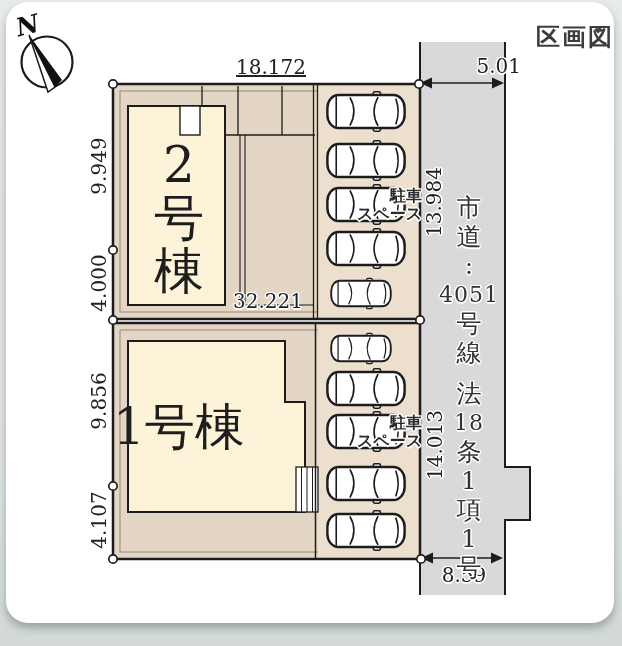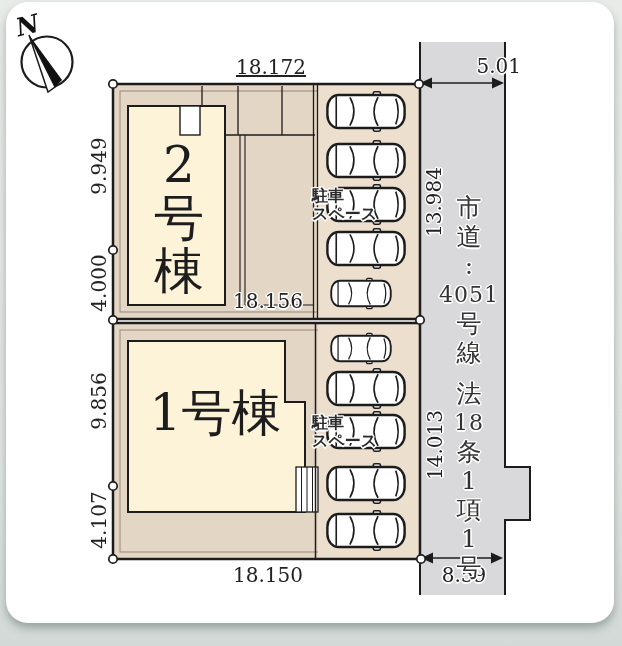--- a/index.html
+++ b/index.html
@@ -28,26 +28,26 @@
   #text-layer{position:absolute;left:0;top:0;width:622px;height:646px;z-index:4;}
   .halo{text-shadow:-1.5px 0 #fff,1.5px 0 #fff,0 -1.5px #fff,0 1.5px #fff,
         -1px -1px #fff,1px 1px #fff,-1px 1px #fff,1px -1px #fff;}
   .dim{position:absolute;width:120px;height:22px;line-height:22px;text-align:center;
        font-size:20px;color:#222;}
   .dim.v{transform:rotate(-90deg);}
   #title{position:absolute;left:536px;top:21px;width:80px;font-family:"DejaVu Sans","Liberation Sans",sans-serif;
          font-weight:bold;font-size:24px;letter-spacing:2px;color:#3c3c3c;}
   #north-n{position:absolute;left:16px;top:11px;font-size:25px;font-weight:bold;font-style:italic;
            color:#111;transform:rotate(-14deg);}
-  .plabel{position:absolute;left:312px;width:110px;text-align:left;z-index:5;
+  .plabel{position:absolute;left:312px;width:110px;text-align:right;z-index:5;
           font-family:"DejaVu Sans","Liberation Sans",sans-serif;font-weight:bold;
           font-size:16px;line-height:18px;color:#2b2b2b;}
   #b2-label{position:absolute;left:150px;top:139px;width:58px;text-align:center;
             font-size:50px;line-height:53px;color:#1d1d1d;}
-  #b1-label{position:absolute;left:113px;top:385px;width:205px;text-align:center;
+  #b1-label{position:absolute;left:113px;top:399px;width:205px;
             font-size:50px;line-height:56px;color:#1d1d1d;}
   #road-name{position:absolute;left:449px;top:194px;width:40px;display:flex;
              flex-direction:column;align-items:center;gap:2px;}
   .rchar{font-size:25px;line-height:27px;color:#333;white-space:nowrap;}
   .rchar.rdigits{font-size:22px;letter-spacing:1px;}
   .rgap{height:10px;}
 </style>
 </head>
 <body>
 
@@ -173,31 +173,31 @@
         </svg>
       </div>
       <div class="car" style="left: 325px; top: 512px;">
         <svg class="carsvg" viewBox="0 0 100 46" xmlns="http://www.w3.org/2000/svg">
           <use href="#car-top" xlink:href="#car-top"></use>
         </svg>
       </div>
     </div>
 
   <div id="text-layer">
+    <div id="title">区画図</div>
     <div id="north-n">N</div>
 
     <div class="dim halo" style="left:211px;top:56px;text-decoration:underline;">18.172</div>
     <div class="dim halo" style="left:401px;top:55px;text-align:right;">5.01</div>
     <div class="dim halo v" style="left:39px;top:155px;">9.949</div>
     <div class="dim halo v" style="left:39px;top:272px;">4.000</div>
-    <div class="dim halo" style="left:208px;top:290px;">18.156</div>
+    <div class="dim halo" style="left:208px;top:290px;">32.221</div>
     <div class="dim halo v" style="left:374px;top:191px;">13.984</div>
     <div class="dim halo v" style="left:39px;top:390px;">9.856</div>
     <div class="dim halo v" style="left:39px;top:509px;">4.107</div>
-    <div class="dim halo" style="left:208px;top:564px;">18.150</div>
     <div class="dim halo v" style="left:375px;top:434px;">14.013</div>
     <div class="dim halo" style="left:404px;top:564px;">8.59</div>
 
     <div id="b2-label">
         <div>2</div>
         <div>号</div>
         <div>棟</div>
       </div>
     <div id="b1-label">1号棟</div>
 

